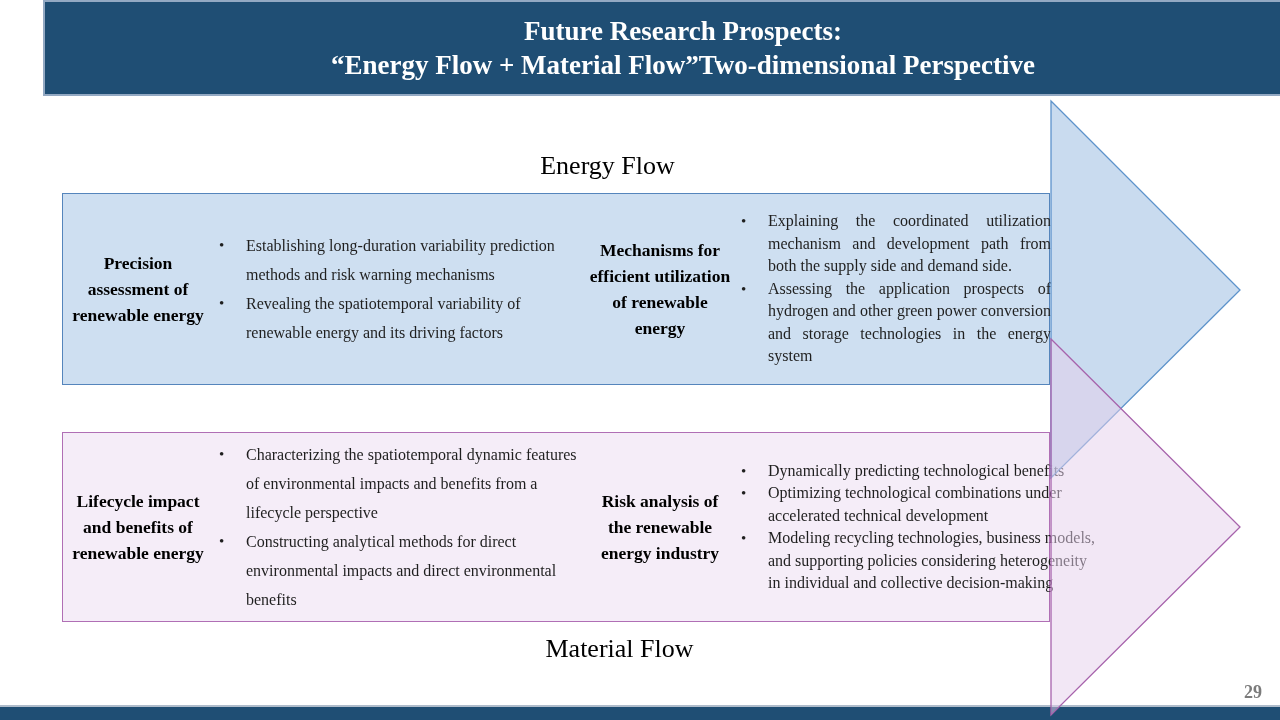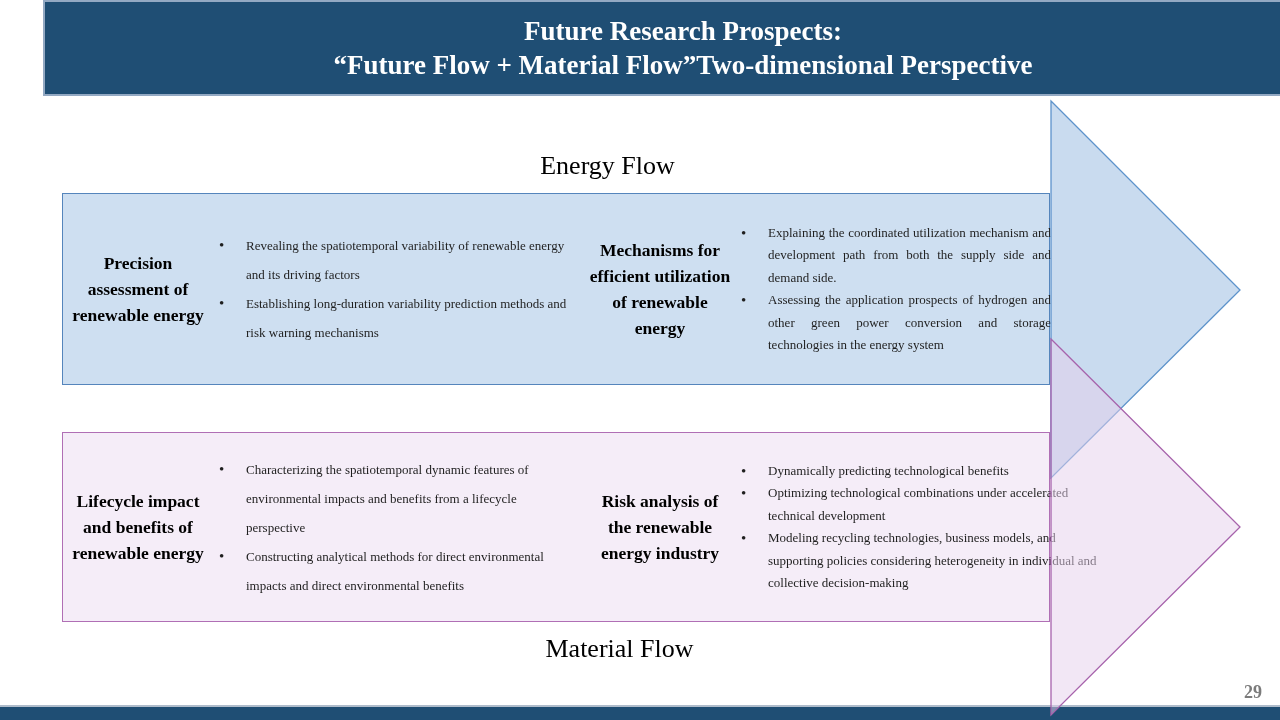--- a/index.html
+++ b/index.html
@@ -39,21 +39,21 @@
   .box.pink {
     top: 432px; height: 190px;
     background: #F5EDF8; border: 1.5px solid #B06FB5;
   }
 
   .col-header {
     font-weight: bold; font-size: 17.5px; line-height: 26px;
     color: #000000; text-align: center; padding: 0 4px;
   }
 
-  ul.bullets { list-style: none; color: #1f1f1f; font-size: 13px; }
+  ul.bullets { list-style: none; color: #1f1f1f; font-size: 16px; }
   ul.bullets li { position: relative; padding-left: 33px; }
   ul.bullets li::before {
     content: "\2022"; position: absolute; left: 6px; top: 0; font-size: 15px;
   }
   ul.bullets.loose { line-height: 29px; }
   ul.bullets.tight { line-height: 22.5px; }
   .box.blue ul.col2 { width: 372px; padding-right: 8px; }
   .box.blue ul.col4 { width: 316px; text-align: justify; }
   .box.pink ul.col2 { width: 372px; padding-right: 6px; }
   .box.pink ul.col4 { width: 368px; overflow: visible; }
@@ -74,30 +74,30 @@
     z-index: 5; pointer-events: none;
   }
 </style>
 </head>
 <body>
 
 <div class="slide">
 
   <header class="banner">
     <div>Future Research Prospects:</div>
-    <div>“Future Flow + Material Flow”Two-dimensional Perspective</div>
+    <div>“Energy Flow + Material Flow”Two-dimensional Perspective</div>
   </header>
 
   <div class="flow-label energy">Energy Flow</div>
 
   <section class="box blue">
     <div class="col-header">Precision assessment of renewable energy</div>
     <ul class="bullets loose col2">
+      <li>Establishing long-duration variability prediction methods and risk warning mechanisms</li>
       <li>Revealing the spatiotemporal variability of renewable energy and its driving factors</li>
-      <li>Establishing long-duration variability prediction methods and risk warning mechanisms</li>
     </ul>
     <div class="col-header">Mechanisms for efficient utilization of renewable energy</div>
     <ul class="bullets tight col4">
       <li>Explaining the coordinated utilization mechanism and development path from both the supply side and demand side.</li>
       <li>Assessing the application prospects of hydrogen and other green power conversion and storage technologies in the energy system</li>
     </ul>
   </section>
 
   <section class="box pink">
     <div class="col-header">Lifecycle impact and benefits of renewable energy</div>

